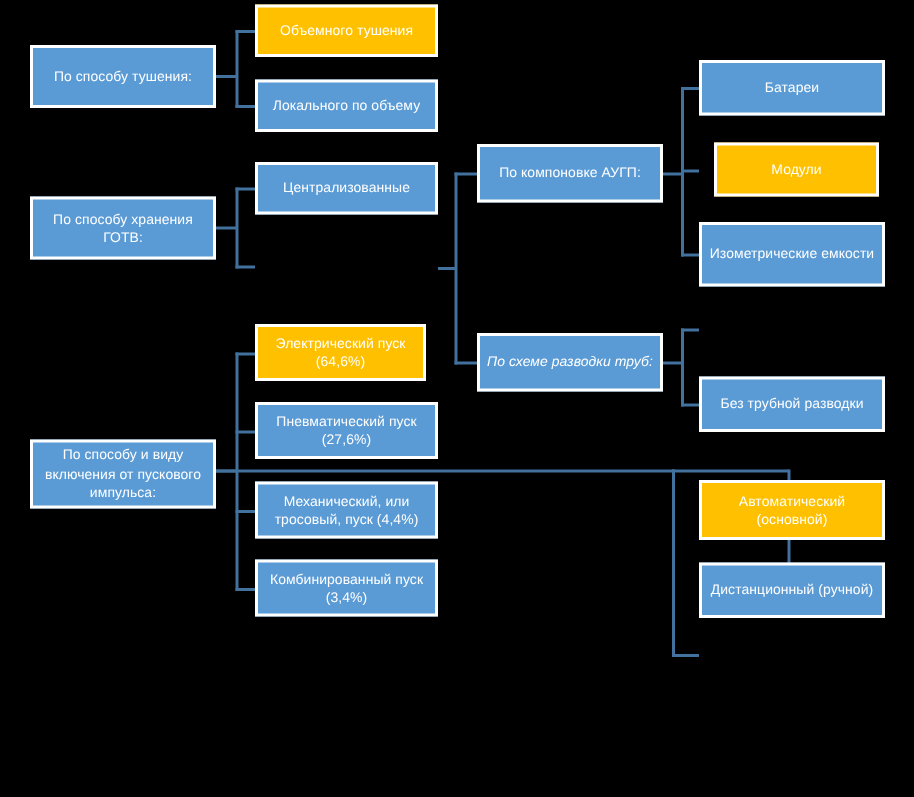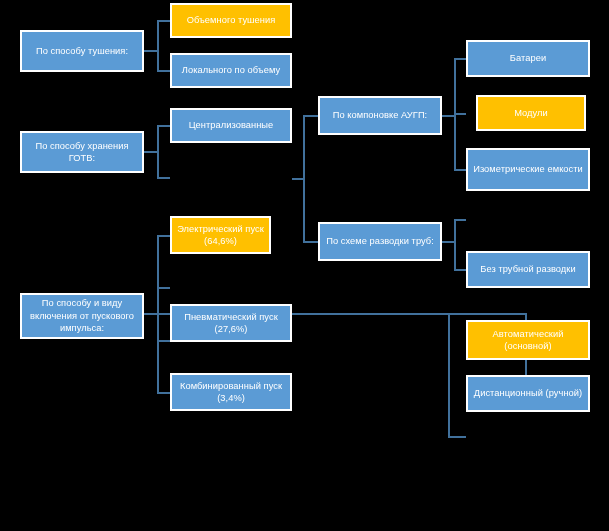--- a/index.html
+++ b/index.html
@@ -113,38 +113,41 @@
 
   <div class="node blue" style="left:170px; top:53px; width:122px; height:35px;">
     <span>Локального по объему</span>
   </div>
 
   <div class="node blue" style="left:170px; top:108px; width:122px; height:35px;">
     <span>Централизованные</span>
   </div>
 
 
-  <div class="node amber" style="left:170px; top:216px; width:101px; height:38px;">
+  <div class="node amber" style="left:170px; top:216px; width:114px; height:38px;">
     <span>Электрический пуск (64,6%)</span>
   </div>
 
-  <div class="node blue" style="left:170px; top:268px; width:122px; height:38px;margin-top:36px;">
+  <div class="node blue" style="left:170px; top:268px; width:122px; height:38px;">
     <span>Пневматический пуск (27,6%)</span>
   </div>
 
+  <div class="node blue" style="left:170px; top:321px; width:122px; height:38px;">
+    <span>Механический, или тросовый, пуск (4,4%)</span>
+  </div>
 
   <div class="node blue" style="left:170px; top:373px; width:122px; height:38px;">
     <span>Комбинированный пуск (3,4%)</span>
   </div>
 
   <div class="node blue" style="left:318px; top:96px; width:124px; height:39px;">
     <span>По компоновке АУГП:</span>
   </div>
 
-  <div class="node blue" style="left:318px; top:222px; width:124px; height:39px;">
+  <div class="node blue" style="left:318px; top:222px; width:124px; height:39px;font-style:italic;">
     <span>По схеме разводки труб:</span>
   </div>
 
   <div class="node blue" style="left:466px; top:40px; width:124px; height:37px;">
     <span>Батареи</span>
   </div>
 
   <div class="node amber" style="left:476px; top:95px; width:110px; height:36px;">
     <span>Модули</span>
   </div>

